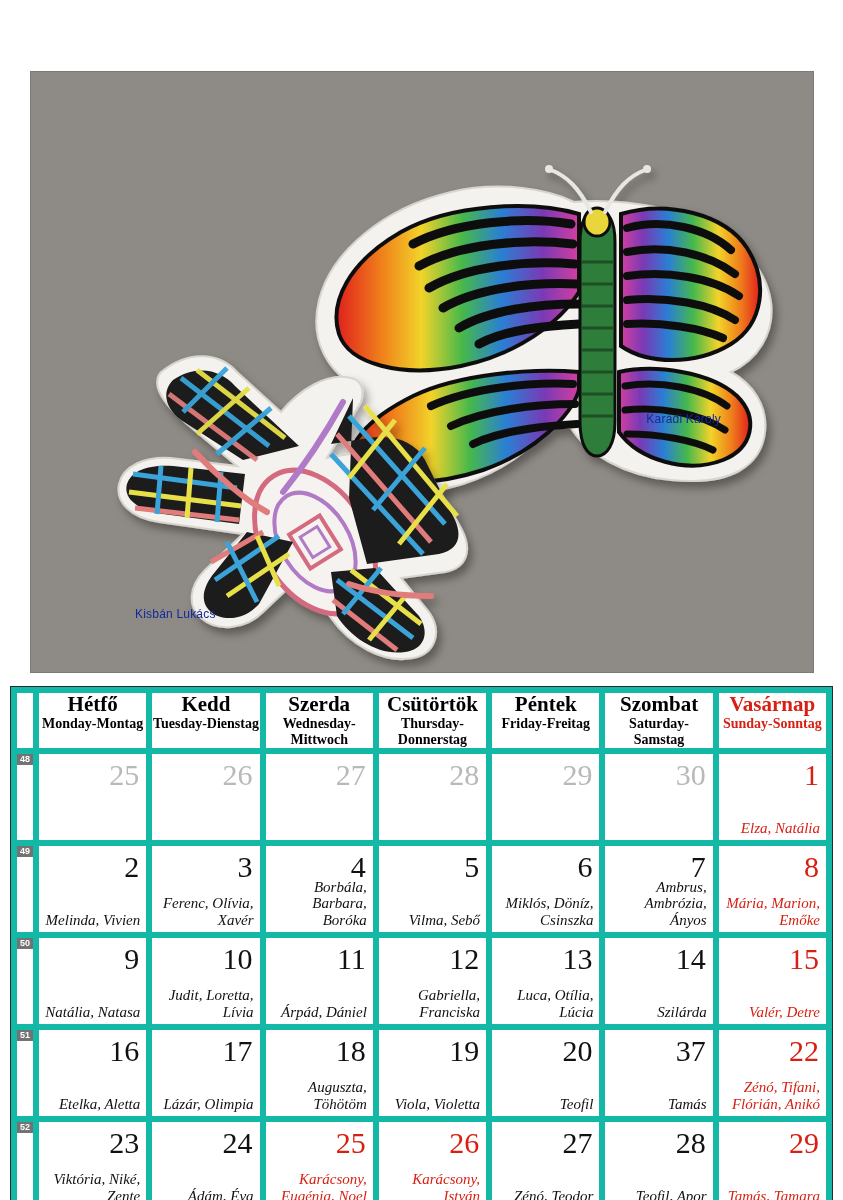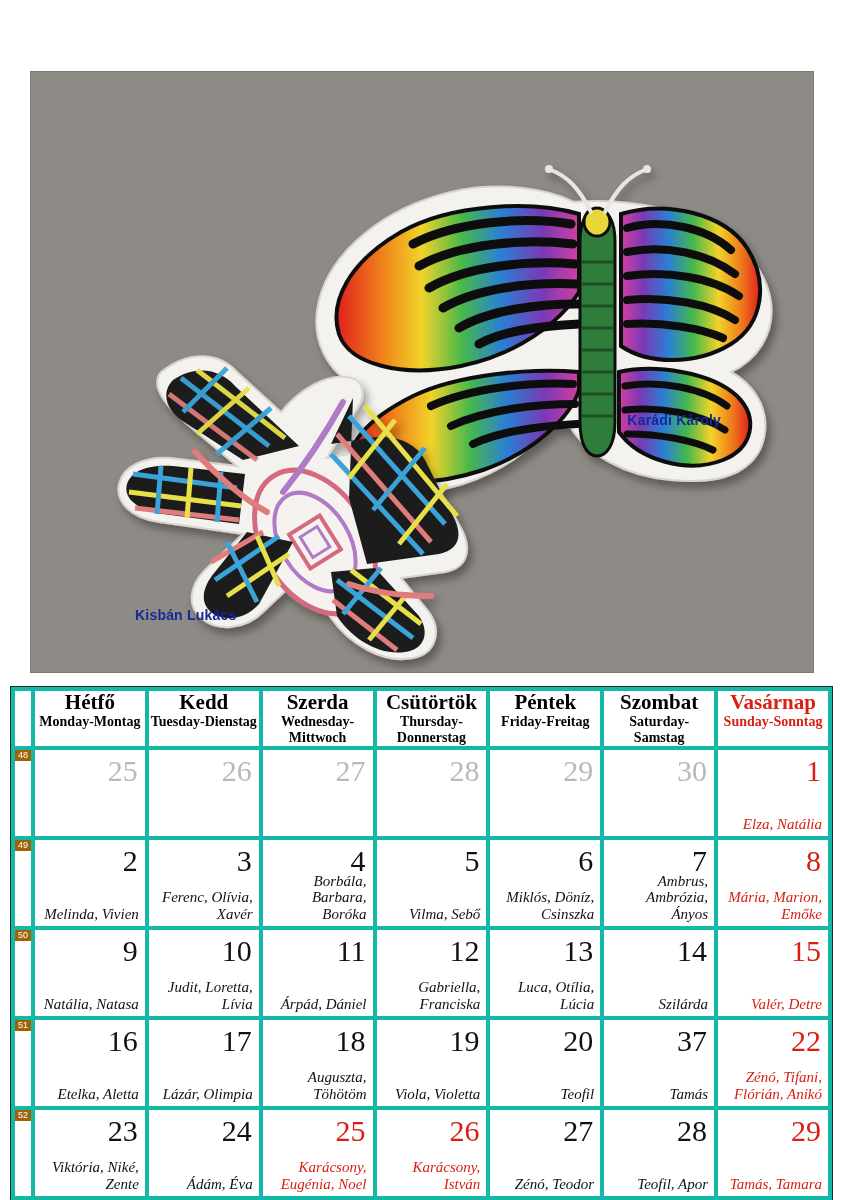--- a/index.html
+++ b/index.html
@@ -27,22 +27,22 @@
   }
   .art-stage {
     position: absolute;
     inset: 0;
     overflow: hidden;
   }
   .credit {
     position: absolute;
     color: #15299b;
     font-family: "Liberation Sans", sans-serif;
-    font-weight: bold;
-    font-size: 14px;
+    font-weight: normal;
+    font-size: 12px;
     letter-spacing: .2px;
     text-align: center;
   }
   .credit-right { right: 92px; top: 340px; }
   .credit-left  { left: 104px; top: 535px; }
 
   
   .cal {
     position: absolute;
     left: 10px;
@@ -51,21 +51,21 @@
     border: 1px solid #2a2a2a;
     background: #ffffff;
     box-sizing: border-box;
   }
   table.cal-table {
     border-collapse: collapse;
     width: 100%;
     table-layout: fixed;
   }
   table.cal-table td, table.cal-table th {
-    border: 4px solid #14b8a6;
+    border: 6px solid #14b8a6;
     padding: 0;
     vertical-align: top;
   }
 
   
   .hdr-cell {
     background: #ffffff;
     text-align: center;
     padding: 4px 2px 5px 2px;
   }
@@ -87,28 +87,28 @@
 
   
   .wk {
     width: 16px;
     background: #ffffff;
     position: relative;
     border-right: 1px solid #3a3a3a;
   }
   .wk-badge {
     display: block;
-    background: #a16207;
+    background: #737373;
     color: #ffffff;
     font-family: "Liberation Sans", sans-serif;
     font-size: 9px;
     line-height: 11px;
     text-align: center;
     width: 100%;
-    font-weight: normal;
+    font-weight: bold;
   }
 
   .day {
     height: 86px;
     position: relative;
     background: #ffffff;
   }
   .daynum {
     position: absolute;
     right: 7px;

